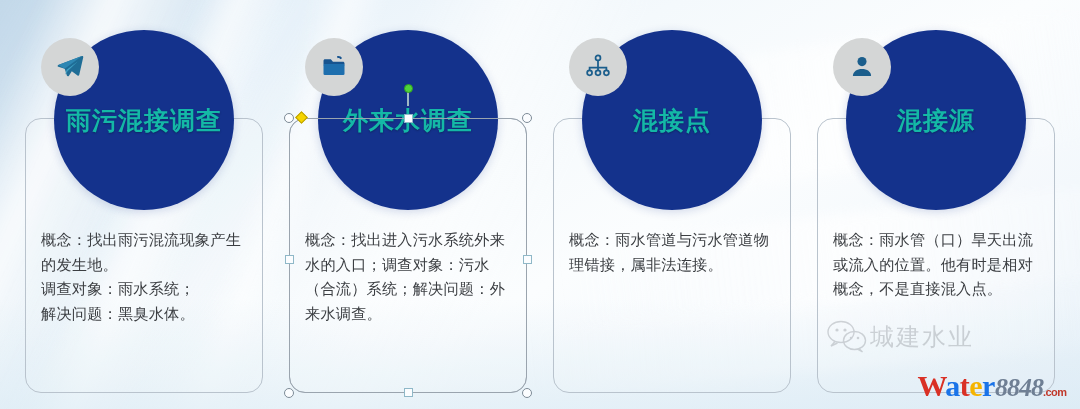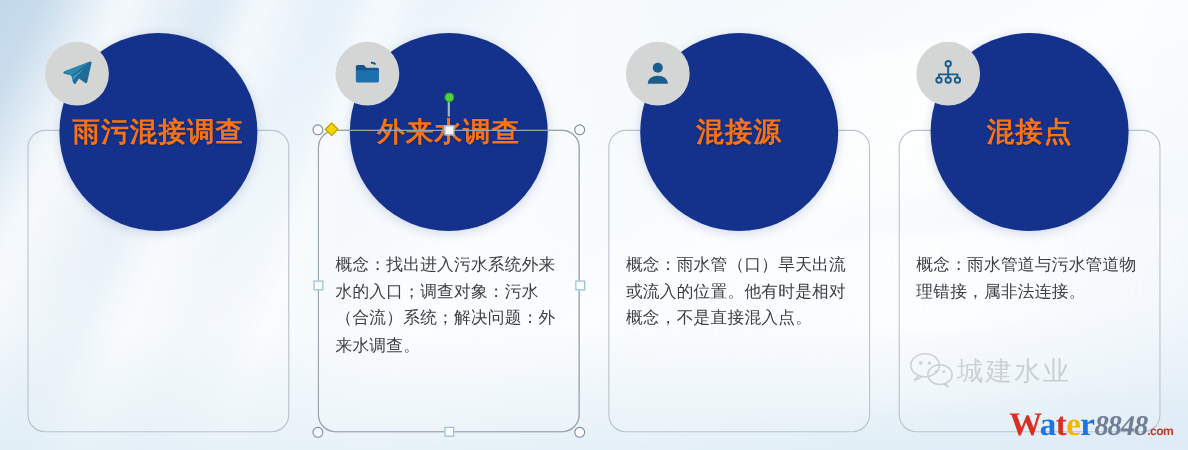--- a/index.html
+++ b/index.html
@@ -97,21 +97,21 @@
     background: #14328c;
     box-shadow: 0 2px 10px rgba(20,50,140,.18);
     z-index: 3;
   }
   .bubble-title {
     position: absolute;
     left: 0; right: 0;
     top: 50%;
     transform: translateY(-50%);
     text-align: center;
-    color: #f97316;
+    color: #14b8a6;
     font-size: 25px;
     font-weight: bold;
     letter-spacing: 1px;
     text-shadow: 0 1px 2px rgba(0,0,0,.28);
     font-family: "DejaVu Sans", "Liberation Sans", sans-serif;
   }
 
   
   .badge {
     position: absolute;
@@ -266,20 +266,23 @@
       </div>
 
       <div class="badge">
         <svg width="30" height="30" viewBox="0 0 24 24" aria-hidden="true">
           <path d="M21.5 3.2 2.6 10.4c-.7.27-.66 1.28.06 1.49l5.1 1.5 1.72 5.5c.22.7 1.14.83 1.54.21l2.42-3.7 4.6 3.4c.5.37 1.23.1 1.36-.52L22.6 4.1c.12-.6-.5-1.1-1.1-.9z" fill="#1f6d96"></path>
           <path d="M9.3 14.1 8.1 18.2l2.1-3.1 7.9-7.6z" fill="#3fa0c4"></path>
           <path d="M2.6 10.4 21.5 3.2 7.76 13.4z" fill="#2e87b3"></path>
         </svg>
       </div>
 
+      <div class="card-body">概念：找出雨污混流现象产生的发生地。
+调查对象：雨水系统；
+解决问题：黑臭水体。</div>
     </div>
 
     <div class="card">
       <div class="card-box"></div>
 
       <div class="bubble">
         <div class="bubble-title">外来水调查</div>
       </div>
 
       <div class="badge">
@@ -302,37 +305,20 @@
       <div class="handle round" style="left:1px;  top:113px;"></div>
       <div class="handle sq" style="left:50%;  top:114px; margin-left:-4.5px;"></div>
       <div class="handle round" style="right:1px; top:113px;"></div>
 
       <div class="handle sq" style="left:1.5px;  top:255px;"></div>
       <div class="handle sq" style="right:1.5px; top:255px;"></div>
 
       <div class="handle round" style="left:1px;  bottom:11px;"></div>
       <div class="handle sq" style="left:50%;  bottom:12px; margin-left:-4.5px;"></div>
       <div class="handle round" style="right:1px; bottom:11px;"></div>
-    </div>
-
-    <div class="card">
-      <div class="card-box"></div>
-
-      <div class="bubble">
-        <div class="bubble-title">混接源</div>
-      </div>
-
-      <div class="badge">
-        <svg width="26" height="26" viewBox="0 0 24 24" aria-hidden="true">
-          <circle cx="12" cy="7" r="4.2" fill="#1b5e8c"></circle>
-          <path d="M3.6 20.4c0-4.2 3.8-6.6 8.4-6.6s8.4 2.4 8.4 6.6z" fill="#1b5e8c"></path>
-        </svg>
-      </div>
-
-      <div class="card-body">概念：雨水管（口）旱天出流或流入的位置。他有时是相对概念，不是直接混入点。</div>
     </div>
 
     <div class="card">
       <div class="card-box"></div>
 
       <div class="bubble">
         <div class="bubble-title">混接点</div>
       </div>
 
       <div class="badge">
@@ -341,20 +327,37 @@
             <circle cx="12" cy="4.2" r="2.1"></circle>
             <path d="M12 6.3v4.1M4.8 14.6v-2.1h14.4v2.1M12 10.4v4.2"></path>
             <circle cx="4.8" cy="17" r="2.1"></circle>
             <circle cx="12" cy="17" r="2.1"></circle>
             <circle cx="19.2" cy="17" r="2.1"></circle>
           </g>
         </svg>
       </div>
 
       <div class="card-body">概念：雨水管道与污水管道物理错接，属非法连接。</div>
+    </div>
+
+    <div class="card">
+      <div class="card-box"></div>
+
+      <div class="bubble">
+        <div class="bubble-title">混接源</div>
+      </div>
+
+      <div class="badge">
+        <svg width="26" height="26" viewBox="0 0 24 24" aria-hidden="true">
+          <circle cx="12" cy="7" r="4.2" fill="#1b5e8c"></circle>
+          <path d="M3.6 20.4c0-4.2 3.8-6.6 8.4-6.6s8.4 2.4 8.4 6.6z" fill="#1b5e8c"></path>
+        </svg>
+      </div>
+
+      <div class="card-body">概念：雨水管（口）旱天出流或流入的位置。他有时是相对概念，不是直接混入点。</div>
     </div>
 
   </div>
 
   <div class="wm-wechat">
     <svg width="42" height="34" viewBox="0 0 42 34" aria-hidden="true">
       <g fill="none" stroke="#8d9298" stroke-width="1.4">
         <ellipse cx="15" cy="13" rx="13" ry="10.5"></ellipse>
         <path d="M9 22.5 5 27l6.5-3"></path>
         <ellipse cx="28.5" cy="21.5" rx="11" ry="9"></ellipse>

